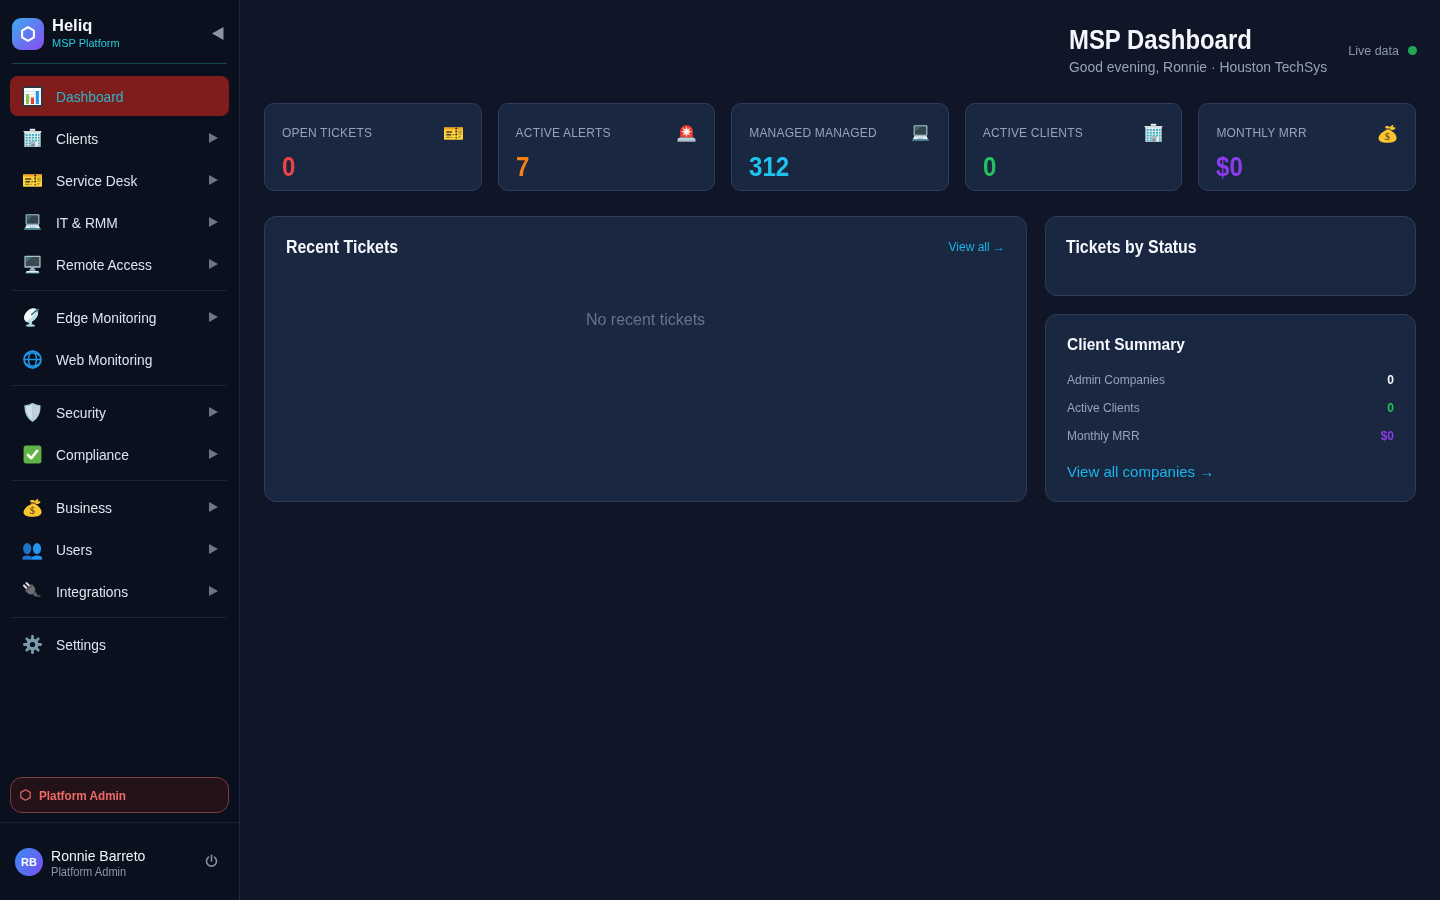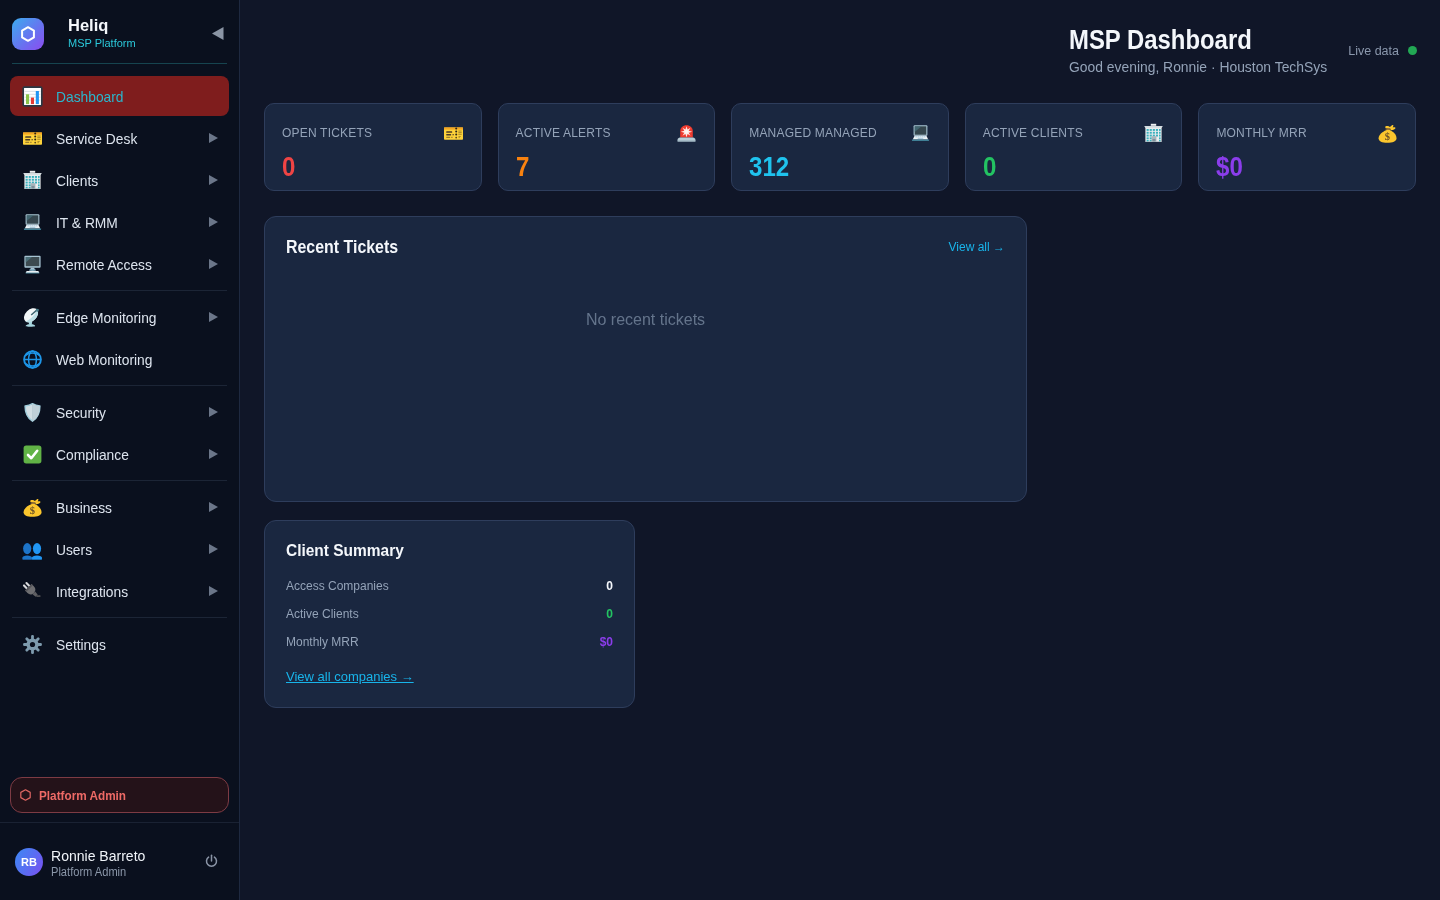--- a/index.html
+++ b/index.html
@@ -4,21 +4,21 @@
 <style>
 * { margin:0; padding:0; box-sizing:border-box; }
 html,body { width:1440px; height:900px; overflow:hidden; }
 body { font-family:"Liberation Sans", sans-serif; background:#101628; display:flex; -webkit-font-smoothing:antialiased; }
 .ic svg, .ci svg { display:block; }
 
 
 .sb { width:240px; min-width:240px; height:900px; background:#0a101e; border-right:1px solid #1e2940; display:flex; flex-direction:column; }
 .sb-head { display:flex; align-items:center; padding:17px 12px 0 12px; }
 .logo { width:32px; height:32px; border-radius:9px; background:linear-gradient(135deg,#3cacee 0%,#6a70f0 60%,#8d4cf0 100%); display:flex; align-items:center; justify-content:center; }
-.logo-t { margin-left:24px; flex:1; }
+.logo-t { margin-left:8px; flex:1; }
 .logo-t .t1 { color:#f4f7fb; font-size:16.5px; font-weight:bold; line-height:17px; }
 .logo-t .t2 { color:#2bc8da; font-size:11px; line-height:13px; margin-top:3px; }
 .collapse { margin-right:3px; margin-top:2px; }
 .sb-div { height:1px; background:#16444f; margin:13px 12px 0 12px; }
 nav { padding:12px 10px 0 10px; display:flex; flex-direction:column; }
 .item { display:flex; align-items:center; height:40px; margin-bottom:2px; border-radius:8px; padding:0 11px 0 12px; color:#dde4ee; font-size:15px; }
 .item .ic { width:21px; height:21px; margin-right:13px; flex:none; }
 .item .lbl { flex:1; transform:scaleX(.92); transform-origin:0 50%; }
 .item.active { background:#7f1d1d; color:#2ab7cd; }
 .car { width:0; height:0; border-left:9px solid #6b7689; border-top:5.5px solid transparent; border-bottom:5.5px solid transparent; }
@@ -42,35 +42,35 @@
 .live .dot { width:9px; height:9px; border-radius:50%; background:#22a854; margin-left:9px; margin-right:-1px; }
 
 .cards { display:flex; gap:16px; margin-top:29.5px; }
 .card { width:217.6px; height:88px; background:#1a2740; border:1px solid #2e3d5c; border-radius:10px; padding:21.5px 17px 0 17px; }
 .card .top { display:flex; justify-content:space-between; }
 .card .cl { color:#94a3b8; font-size:12px; letter-spacing:0.2px; line-height:14px; }
 .card .ci { width:21px; height:21px; margin-top:-3px; }
 .card .cv { font-size:28px; font-weight:bold; line-height:28px; margin-top:9.5px; transform:scaleX(.86); transform-origin:0 50%; }
 .red { color:#ef4444; } .orange { color:#f9820f; } .cyan { color:#1fc3ee; } .green { color:#23c362; } .purple { color:#8b3deb; }
 
-.grid { display:flex; gap:18px; margin-top:24.5px;flex-direction:column; }
+.grid { display:flex; gap:18px; margin-top:24.5px; }
 .panel { background:#1a2740; border:1px solid #2e3d5c; border-radius:12px; }
 .p-left { width:763px; height:286px; padding:20px 21px; }
 .p-title { display:inline-block; color:#f4f7fb; font-size:17.5px; font-weight:bold; line-height:20px; transform:scaleX(.91); transform-origin:0 50%; }
 .p-trow { display:flex; justify-content:space-between; align-items:center; }
 .viewall { color:#18b4ea; font-size:12px;text-align:right; }
 .empty { text-align:center; color:#64748b; font-size:16px; margin-top:54px; }
 .rcol { width:371px; display:flex; flex-direction:column; gap:17.5px; }
 .p-status { height:80.5px; padding:20px; }
 .p-cs { height:188px; padding:20px 21px; }
 .csrows { margin-top:18.5px; }
 .csrow { display:flex; justify-content:space-between; align-items:center; height:14px; margin-bottom:14px; }
 .csrow .k { color:#94a3b8; font-size:12px; }
 .csrow .v { font-size:12px; font-weight:bold; color:#f4f7fb; }
-.cslink { color:#18b4ea; font-size:13px; margin-top:19.5px;text-decoration:underline; }
+.cslink { color:#18b4ea; font-size:15px; margin-top:19.5px; }
 </style>
 </head>
 <body>
 <aside class="sb">
   <div class="sb-head">
     <div class="logo">
       <svg width="14" height="16" viewBox="0 0 14 16">
           <path d="M7 1.2 L12.9 4.6 V11.4 L7 14.8 L1.1 11.4 V4.6 Z" fill="none" stroke="#ffffff" stroke-width="2" stroke-linejoin="round"></path>
         </svg>
     </div>
@@ -93,50 +93,20 @@
               <line x1="2.6" y1="8.3" x2="18.4" y2="8.3"></line>
               <line x1="2.6" y1="11.2" x2="18.4" y2="11.2"></line>
               <line x1="2.6" y1="14.1" x2="18.4" y2="14.1"></line>
             </g>
             <rect x="4" y="8.3" width="3.1" height="9.8" fill="#8bc34a"></rect>
             <rect x="8.9" y="11.6" width="3.1" height="6.5" fill="#e53935"></rect>
             <rect x="13.8" y="5" width="3.1" height="13.1" fill="#2196f3"></rect>
           </svg>
         </span>
         <span class="lbl">Dashboard</span>
-      </div>
-    <div class="item">
-        <span class="ic">
-          <svg width="21" height="21" viewBox="0 0 21 21">
-            <rect x="1" y="4.4" width="19" height="12.4" rx="0.8" fill="#fdd23a"></rect>
-            <rect x="1" y="4.4" width="19" height="2.2" fill="#f5a623"></rect>
-            <g fill="#4a3b27">
-              <rect x="3.2" y="8.3" width="6" height="1.5" rx="0.4"></rect>
-              <rect x="3.2" y="11" width="5" height="1.5" rx="0.4"></rect>
-              <rect x="9.4" y="11.2" width="1.6" height="1.1" rx="0.3"></rect>
-              <rect x="3.2" y="13.7" width="4" height="1.2" rx="0.4" opacity="0.55"></rect>
-              <rect x="8.2" y="13.7" width="1.4" height="1.2" rx="0.3" opacity="0.55"></rect>
-            </g>
-            <g fill="#2c2417">
-              <circle cx="13.2" cy="5.6" r="1"></circle>
-              <circle cx="13.2" cy="8.6" r="1"></circle>
-              <circle cx="13.2" cy="11.6" r="1"></circle>
-              <circle cx="13.2" cy="14.6" r="0.9" opacity="0.8"></circle>
-            </g>
-            <g fill="#8a6d1d" opacity="0.8">
-              <rect x="15.3" y="7.6" width="3.4" height="0.9"></rect>
-              <rect x="15.3" y="9.2" width="3.4" height="0.9"></rect>
-              <rect x="15.3" y="10.8" width="3.4" height="0.9"></rect>
-              <rect x="15.5" y="13" width="2.2" height="0.8"></rect>
-              <rect x="15.5" y="14.3" width="1.4" height="0.8"></rect>
-            </g>
-          </svg>
-        </span>
-        <span class="lbl">Service Desk</span>
-        <span class="car"></span>
       </div>
     <div class="item">
         <span class="ic">
           <svg width="21" height="21" viewBox="0 0 21 21">
             <rect x="7.8" y="0.8" width="5.4" height="2" fill="#eceff1"></rect>
             <path d="M1.2 3 H19.8 L18.6 5 H2.4 Z" fill="#d3dbdf"></path>
             <rect x="2.4" y="4.7" width="16.2" height="14.2" fill="#e9edef"></rect>
             <g fill="#39b0bd">
 <rect x="3.6" y="6" width="2.1" height="1.9"></rect>
               <rect x="6.7" y="6" width="2.1" height="1.9"></rect>
@@ -159,20 +129,50 @@
 <rect x="3.6" y="17" width="2.1" height="1.6"></rect>
               <rect x="6.7" y="17" width="2.1" height="1.6"></rect>
               <rect x="16" y="17" width="1.6" height="1.6"></rect>
             </g>
 <rect x="8.6" y="13.2" width="4.8" height="5.7" fill="#a9b5bb"></rect>
             <rect x="9.5" y="15.9" width="3" height="3" fill="#7c909b"></rect>
             <rect x="2.4" y="18.4" width="16.2" height="0.5" fill="#b0bec5"></rect>
           </svg>
         </span>
         <span class="lbl">Clients</span>
+        <span class="car"></span>
+      </div>
+    <div class="item">
+        <span class="ic">
+          <svg width="21" height="21" viewBox="0 0 21 21">
+            <rect x="1" y="4.4" width="19" height="12.4" rx="0.8" fill="#fdd23a"></rect>
+            <rect x="1" y="4.4" width="19" height="2.2" fill="#f5a623"></rect>
+            <g fill="#4a3b27">
+              <rect x="3.2" y="8.3" width="6" height="1.5" rx="0.4"></rect>
+              <rect x="3.2" y="11" width="5" height="1.5" rx="0.4"></rect>
+              <rect x="9.4" y="11.2" width="1.6" height="1.1" rx="0.3"></rect>
+              <rect x="3.2" y="13.7" width="4" height="1.2" rx="0.4" opacity="0.55"></rect>
+              <rect x="8.2" y="13.7" width="1.4" height="1.2" rx="0.3" opacity="0.55"></rect>
+            </g>
+            <g fill="#2c2417">
+              <circle cx="13.2" cy="5.6" r="1"></circle>
+              <circle cx="13.2" cy="8.6" r="1"></circle>
+              <circle cx="13.2" cy="11.6" r="1"></circle>
+              <circle cx="13.2" cy="14.6" r="0.9" opacity="0.8"></circle>
+            </g>
+            <g fill="#8a6d1d" opacity="0.8">
+              <rect x="15.3" y="7.6" width="3.4" height="0.9"></rect>
+              <rect x="15.3" y="9.2" width="3.4" height="0.9"></rect>
+              <rect x="15.3" y="10.8" width="3.4" height="0.9"></rect>
+              <rect x="15.5" y="13" width="2.2" height="0.8"></rect>
+              <rect x="15.5" y="14.3" width="1.4" height="0.8"></rect>
+            </g>
+          </svg>
+        </span>
+        <span class="lbl">Service Desk</span>
         <span class="car"></span>
       </div>
     <div class="item">
         <span class="ic">
           <svg width="21" height="21" viewBox="0 0 21 21">
             <rect x="3.6" y="2.2" width="13.8" height="10.6" rx="1" fill="#a9c6d4"></rect>
             <rect x="4.7" y="3.3" width="11.6" height="8.4" fill="#35464e"></rect>
             <path d="M4.7 3.3 L11.5 3.3 L4.7 9 Z" fill="#47707c" opacity="0.75"></path>
             <path d="M2.8 16.4 L4.6 12.8 H16.4 L18.2 16.4 Z" fill="#eef3f6"></path>
             <g fill="#a8c8dc">
@@ -477,25 +477,26 @@
   </div>
   <div class="grid">
     <section class="panel p-left">
       <div class="p-trow">
           <span class="p-title">Recent Tickets</span>
           <span class="viewall">View all →</span>
         </div>
       <div class="empty">No recent tickets</div>
     </section>
     <div class="rcol">
+      <section class="panel p-status"><span class="p-title">Tickets by Status</span></section>
       <section class="panel p-cs">
         <div class="p-title" style="font-size:17px">Client Summary</div>
         <div class="csrows">
         <div class="csrow">
-              <span class="k">Access Companies</span>
+              <span class="k">Admin Companies</span>
               <span class="v">0</span>
             </div>
         <div class="csrow">
               <span class="k">Active Clients</span>
               <span class="v" style="color:#23c362">0</span>
             </div>
         <div class="csrow">
               <span class="k">Monthly MRR</span>
               <span class="v" style="color:#8b3deb">$0</span>
             </div>

